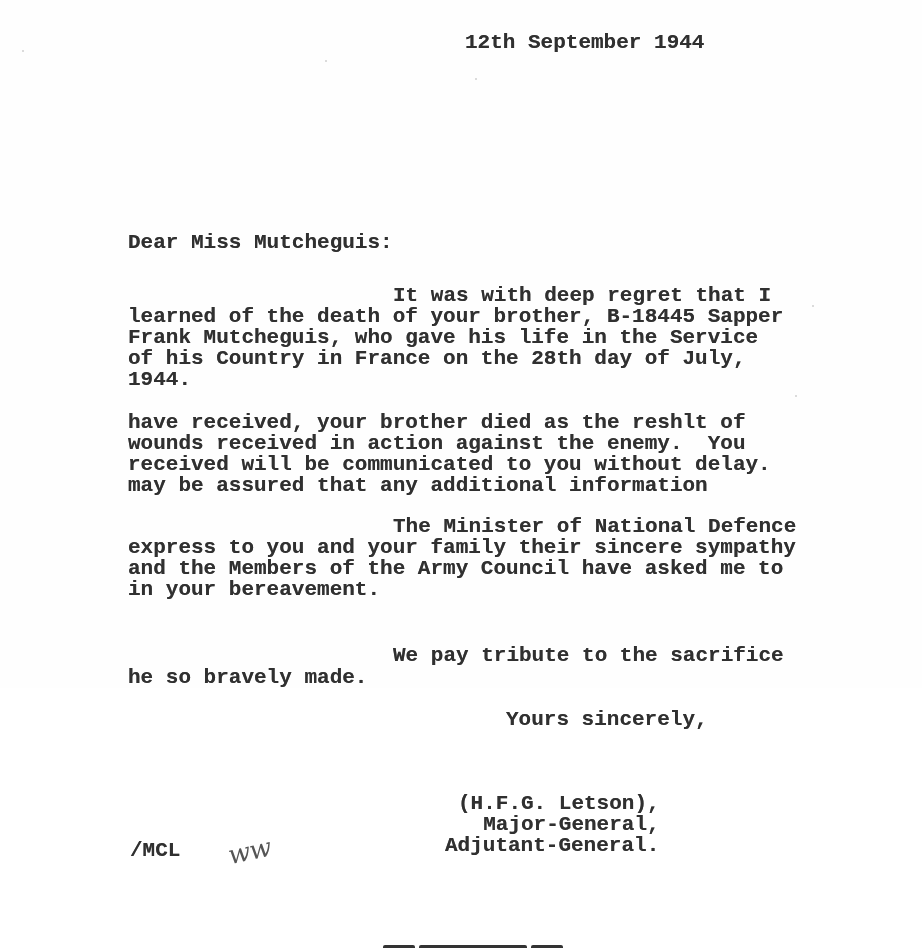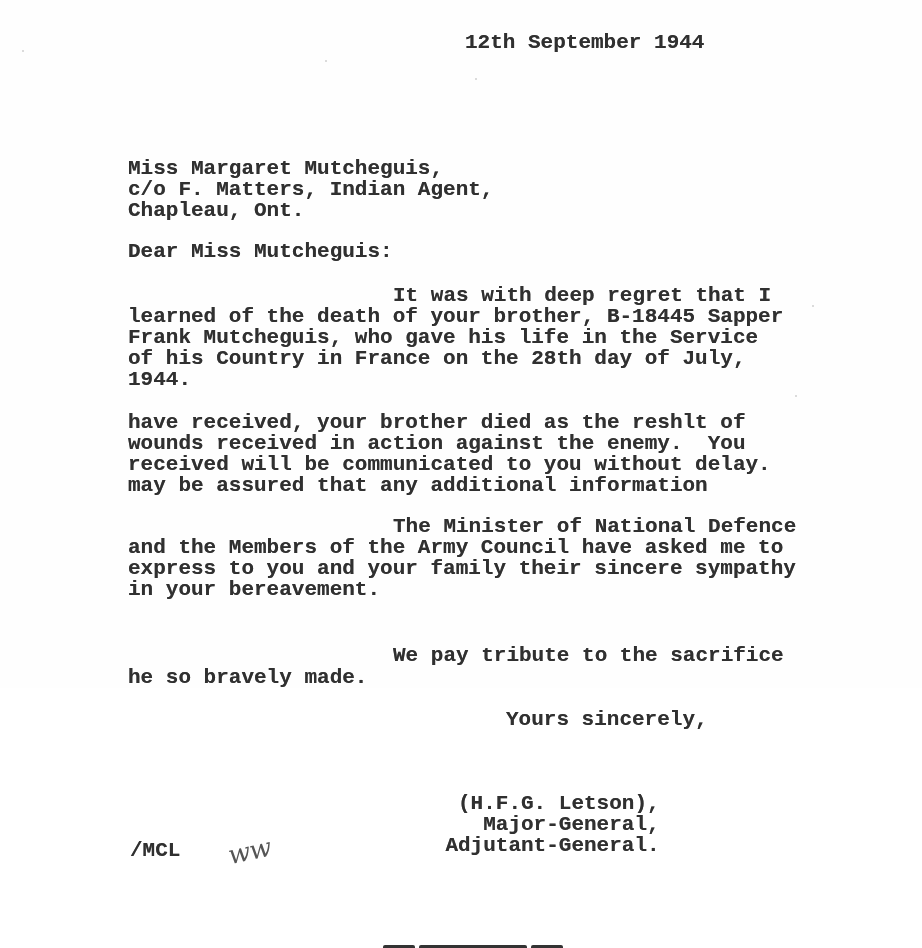--- a/index.html
+++ b/index.html
@@ -31,21 +31,21 @@
       color: #303030;
       text-shadow: 0 0 0.6px rgba(40,40,40,0.6);
       transform-origin: left top;
       transform: scaleX(1.0);
     }
     .date { left: 465px; top: 32px; }
     .block { position: absolute; left: 128px; }
     .block .line { position: static; display: block; }
     .indent { padding-left: 265px; }
     .sig-block { position: absolute; left: 445px; top: 793px; }
-    .sig-block .line { position: static; display: block; text-align: right; }
+    .sig-block .line { position: static; display: block; }
     .ref { left: 130px; top: 840px; text-align: center; }
     .initials {
       position: absolute;
       left: 228px; top: 836px;
       font-family: "DejaVu Serif", serif;
       font-style: italic;
       font-size: 26px;
       color: #555;
       transform: rotate(-12deg);
       letter-spacing: -1px;
@@ -72,49 +72,44 @@
       border-radius: 50%;
     }
   </style>
 </head>
 <body>
 
 <div class="page">
 
   <div class="line date">12th September 1944</div>
 
-  <div class="block" style="top:158px;">
-    <span class="line">Miss Margaret Mutcheguis,</span>
-    <span class="line">c/o F. Matters, Indian Agent,</span>
-    <span class="line">Chapleau, Ont.</span>
-  </div>
 
-  <div class="block" style="top:241px;">
+  <div class="block" style="top:232px;">
     <span class="line">Dear Miss Mutcheguis:</span>
   </div>
 
   <div class="block" style="top:285px;">
     <span class="line indent">It was with deep regret that I</span>
     <span class="line">learned of the death of your brother, B-18445 Sapper</span>
     <span class="line">Frank Mutcheguis, who gave his life in the Service</span>
     <span class="line">of his Country in France on the 28th day of July,</span>
     <span class="line">1944.</span>
   </div>
 
   <div class="block" style="top:412px;">
     <span class="line">have received, your brother died as the reshlt of</span>
     <span class="line">wounds received in action against the enemy.  You</span>
     <span class="line">received will be communicated to you without delay.</span>
     <span class="line">may be assured that any additional information</span>
   </div>
 
   <div class="block" style="top:516px;">
     <span class="line indent">The Minister of National Defence</span>
+    <span class="line">express to you and your family their sincere sympathy</span>
     <span class="line">and the Members of the Army Council have asked me to</span>
-    <span class="line">express to you and your family their sincere sympathy</span>
     <span class="line">in your bereavement.</span>
   </div>
 
   <div class="block" style="top:645px;">
     <span class="line indent">We pay tribute to the sacrifice</span>
     <span class="line" style="margin-top:1px;">he so bravely made.</span>
   </div>
 
   <div class="block" style="top:709px; left:458px;margin-left:48px;">
     <span class="line">Yours sincerely,</span>

